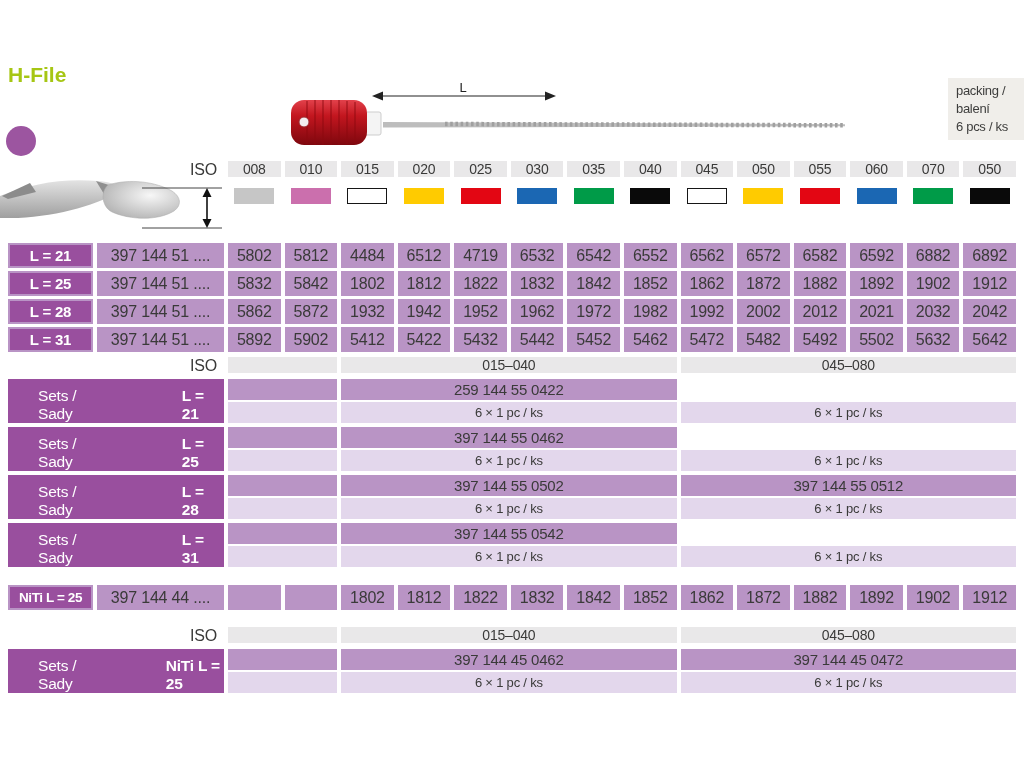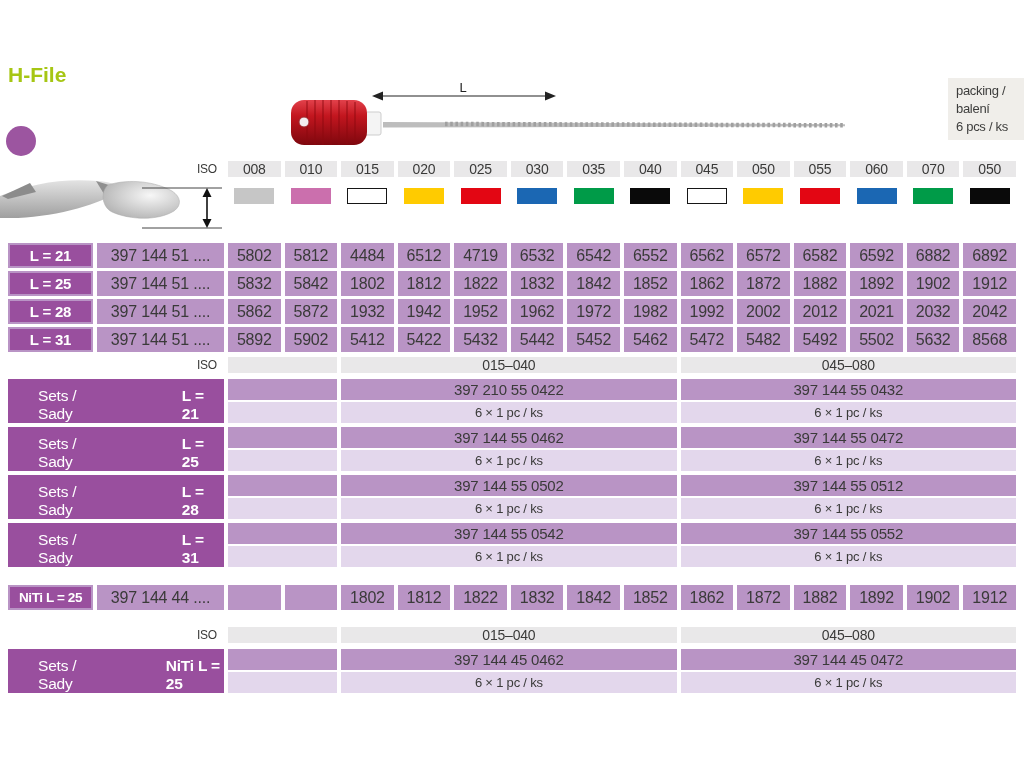--- a/index.html
+++ b/index.html
@@ -11,21 +11,21 @@
   #page{position:relative;width:1024px;height:768px;background:#fff;overflow:hidden;
     font-family:"Liberation Sans",sans-serif;color:var(--ink);letter-spacing:-0.2px;}
   .abs{position:absolute;}
   .grid{display:grid;grid-template-columns:85px 127px repeat(14,1fr);column-gap:4px;width:1008px;}
   .c{display:flex;align-items:center;justify-content:center;white-space:nowrap;}
   .mid{background:var(--mid);}
   .light{background:var(--light);}
   .grayc{background:var(--gray);}
   .num{font-size:16px;color:var(--ink);}
   .iso-lab{grid-column:1/3;display:flex;align-items:center;justify-content:flex-end;
-    padding-right:7px;font-size:12px;color:var(--ink);}
+    padding-right:7px;font-size:16px;color:var(--ink);}
   .hcell{height:16px;font-size:14px;color:var(--ink);}
   .chipwrap{height:17px;display:flex;align-items:center;justify-content:center;background:transparent;}
   .chip{width:40px;height:16px;}
   .chip.outlined{border:1.5px solid #161616;background:#fff;}
   .mrow{height:25px;margin-bottom:3px;grid-auto-rows:25px;}
   .rowlabel{background:var(--dark);border:2px solid var(--mid);color:#fff;font-weight:bold;font-size:15px;}
   .rowlabel.tight{font-size:13.5px;letter-spacing:-0.4px;}
   .setrow{grid-template-rows:21px 21px;row-gap:2px;margin-bottom:4px;}
   .setlabel{grid-column:1/3;grid-row:1/3;background:var(--dark);color:#fff;font-size:15.5px;
     display:flex;align-items:flex-end;padding-left:30px;gap:46px;}
@@ -254,54 +254,52 @@
         <div class="c num mid">5422</div>
         <div class="c num mid">5432</div>
         <div class="c num mid">5442</div>
         <div class="c num mid">5452</div>
         <div class="c num mid">5462</div>
         <div class="c num mid">5472</div>
         <div class="c num mid">5482</div>
         <div class="c num mid">5492</div>
         <div class="c num mid">5502</div>
         <div class="c num mid">5632</div>
-        <div class="c num mid">8568</div>
+        <div class="c num mid">5642</div>
       </div>
   </div>
 
   <div class="grid abs" style="left:8px;top:357px">
     <div class="iso-lab">ISO</div>
     <div class="c hcell grayc sp-n"></div>
     <div class="c hcell grayc sp-a">015–040</div>
     <div class="c hcell grayc sp-b">045–080</div>
   </div>
 
   <div class="abs" style="left:8px;top:379px">
 
       <div class="grid setrow">
         <div class="setlabel">
           <span>Sets / Sady</span>
           <span class="sub">L = 21</span>
         </div>
         <div class="mid sp-n"></div>
-        <div class="c scode mid sp-a">397 210 55 0422</div>
-        <div class="c scode mid sp-b">397 144 55 0432</div>
+        <div class="c scode mid sp-a">259 144 55 0422</div>
         <div class="light sp-n"></div>
         <div class="c spack light sp-a">6 × 1 pc / ks</div>
         <div class="c spack light sp-b">6 × 1 pc / ks</div>
       </div>
 
       <div class="grid setrow">
         <div class="setlabel">
           <span>Sets / Sady</span>
           <span class="sub">L = 25</span>
         </div>
         <div class="mid sp-n"></div>
         <div class="c scode mid sp-a">397 144 55 0462</div>
-        <div class="c scode mid sp-b">397 144 55 0472</div>
         <div class="light sp-n"></div>
         <div class="c spack light sp-a">6 × 1 pc / ks</div>
         <div class="c spack light sp-b">6 × 1 pc / ks</div>
       </div>
 
       <div class="grid setrow">
         <div class="setlabel">
           <span>Sets / Sady</span>
           <span class="sub">L = 28</span>
         </div>
@@ -313,21 +311,20 @@
         <div class="c spack light sp-b">6 × 1 pc / ks</div>
       </div>
 
       <div class="grid setrow">
         <div class="setlabel">
           <span>Sets / Sady</span>
           <span class="sub">L = 31</span>
         </div>
         <div class="mid sp-n"></div>
         <div class="c scode mid sp-a">397 144 55 0542</div>
-        <div class="c scode mid sp-b">397 144 55 0552</div>
         <div class="light sp-n"></div>
         <div class="c spack light sp-a">6 × 1 pc / ks</div>
         <div class="c spack light sp-b">6 × 1 pc / ks</div>
       </div>
     </div>
 
   <div class="grid mrow abs" style="left:8px;top:585px">
     <div class="c rowlabel tight">NiTi L = 25</div>
     <div class="c num mid">397 144 44 ....</div>
 

